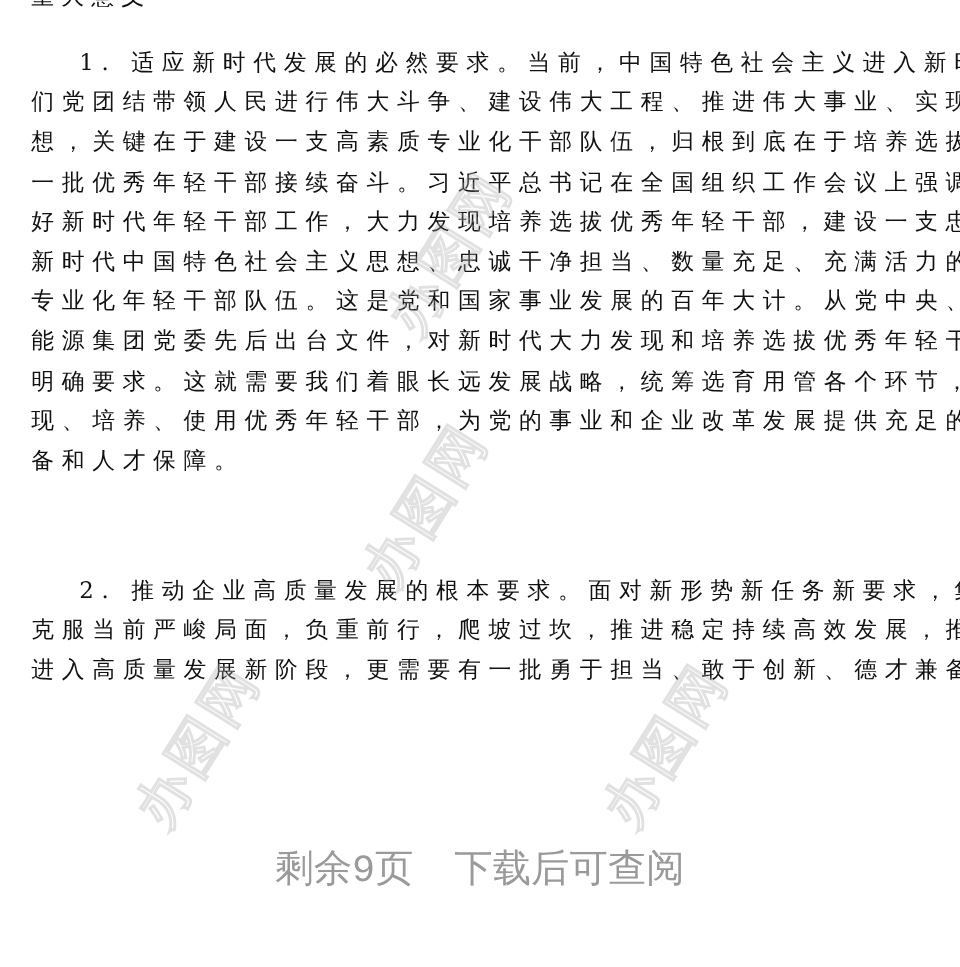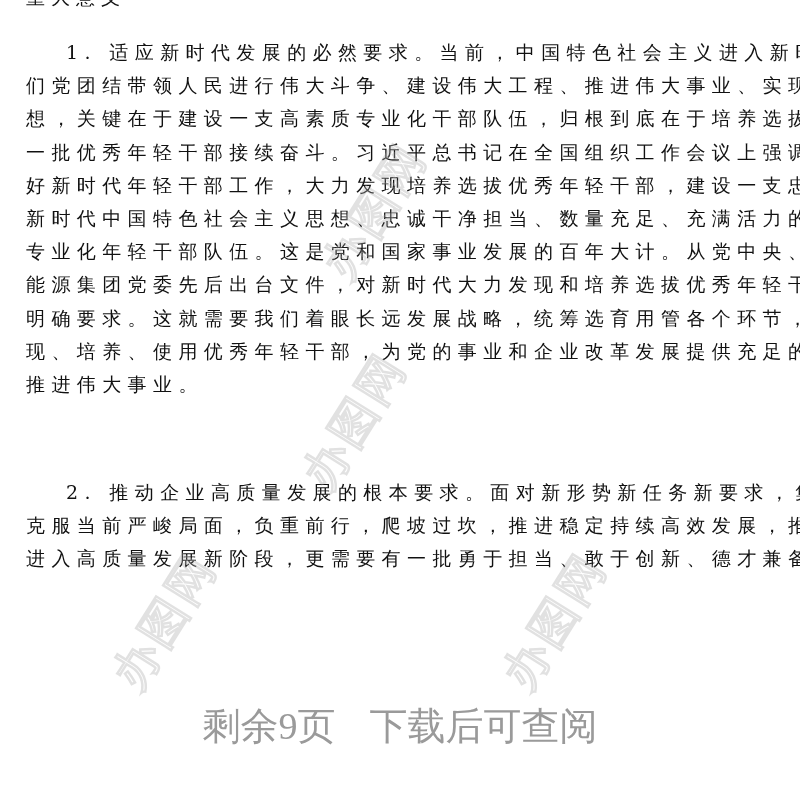--- a/index.html
+++ b/index.html
@@ -68,22 +68,22 @@
     #wm-2 { left: 280px; top: 390px; }
     #wm-3 { left: 90px;  top: 590px; }
     #wm-4 { left: 480px; top: 590px; }
 
     .download-banner {
       position: absolute;
       left: 0;
       top: 700px;
       width: 800px;
       text-align: center;
-      font-family: Liberation Serif, serif;
-      font-size: 38px;
+      font-family: Liberation Mono, monospace;
+      font-size: 32px;
       color: #9a9a9a;
       line-height: 52px;
     }
     .download-banner span { display: inline-block; }
     .banner-gap { width: 34px; }
   </style>
 </head>
 <body>
 
 <div class="page">
@@ -94,21 +94,21 @@
     <div class="line first">1. 适应新时代发展的必然要求。当前，中国特色社会主义进入新时代，我</div>
     <div class="line">们党团结带领人民进行伟大斗争、建设伟大工程、推进伟大事业、实现伟大梦</div>
     <div class="line">想，关键在于建设一支高素质专业化干部队伍，归根到底在于培养选拔一批又</div>
     <div class="line">一批优秀年轻干部接续奋斗。习近平总书记在全国组织工作会议上强调，要做</div>
     <div class="line">好新时代年轻干部工作，大力发现培养选拔优秀年轻干部，建设一支忠实贯彻</div>
     <div class="line">新时代中国特色社会主义思想、忠诚干净担当、数量充足、充满活力的高素质</div>
     <div class="line">专业化年轻干部队伍。这是党和国家事业发展的百年大计。从党中央、省委到</div>
     <div class="line">能源集团党委先后出台文件，对新时代大力发现和培养选拔优秀年轻干部提出</div>
     <div class="line">明确要求。这就需要我们着眼长远发展战略，统筹选育用管各个环节，及时发</div>
     <div class="line">现、培养、使用优秀年轻干部，为党的事业和企业改革发展提供充足的干部储</div>
-    <div class="line">推进伟大事业。</div>
+    <div class="line">备和人才保障。</div>
   </div>
 
   <div class="paragraph" id="para-2">
     <div class="line first">2. 推动企业高质量发展的根本要求。面对新形势新任务新要求，集团公司</div>
     <div class="line">克服当前严峻局面，负重前行，爬坡过坎，推进稳定持续高效发展，推动企业</div>
     <div class="line">进入高质量发展新阶段，更需要有一批勇于担当、敢于创新、德才兼备的优秀</div>
   </div>
 
   <div class="watermark" id="wm-1">办图网</div>
   <div class="watermark" id="wm-2">办图网</div>

